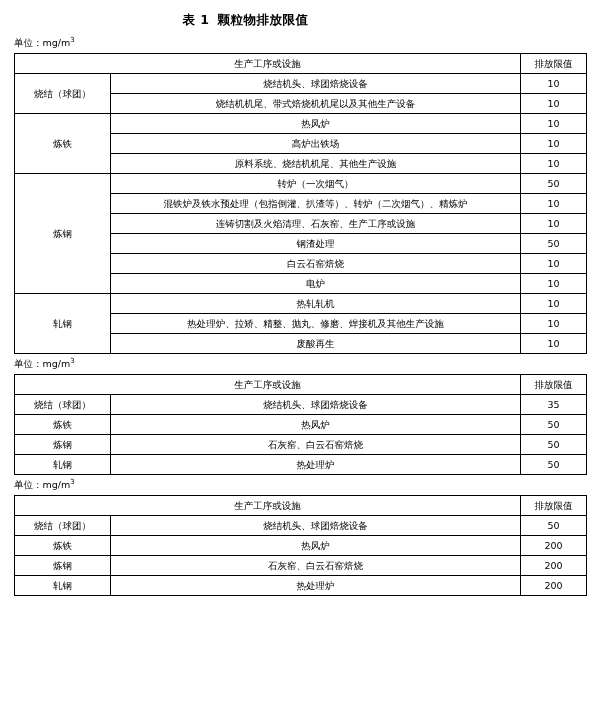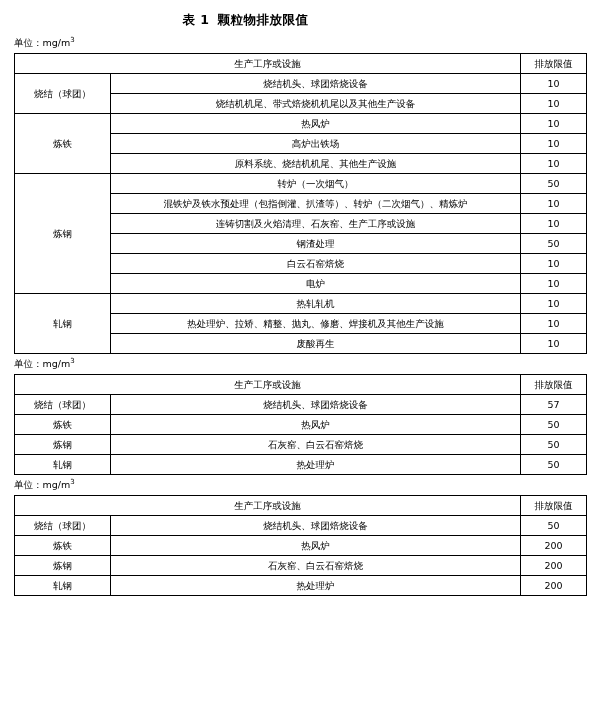--- a/index.html
+++ b/index.html
@@ -169,21 +169,21 @@
           <col class="col-val">
       </colgroup>
       <tbody>
         <tr class="hdr">
           <td colspan="2">生产工序或设施</td>
           <td>排放限值</td>
         </tr>
         <tr>
           <td>烧结（球团）</td>
           <td>烧结机头、球团焙烧设备</td>
-          <td>57</td>
+          <td>35</td>
         </tr>
         <tr>
           <td>炼铁</td>
           <td>热风炉</td>
           <td>50</td>
         </tr>
         <tr>
           <td>炼钢</td>
           <td>石灰窑、白云石窑焙烧</td>
           <td>50</td>

